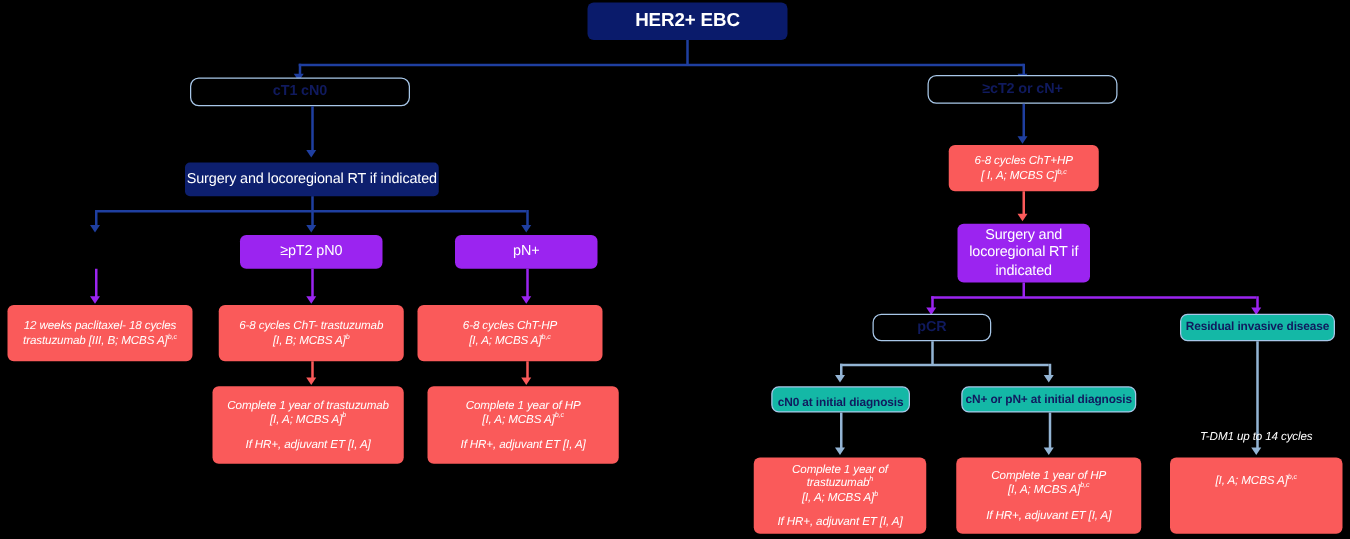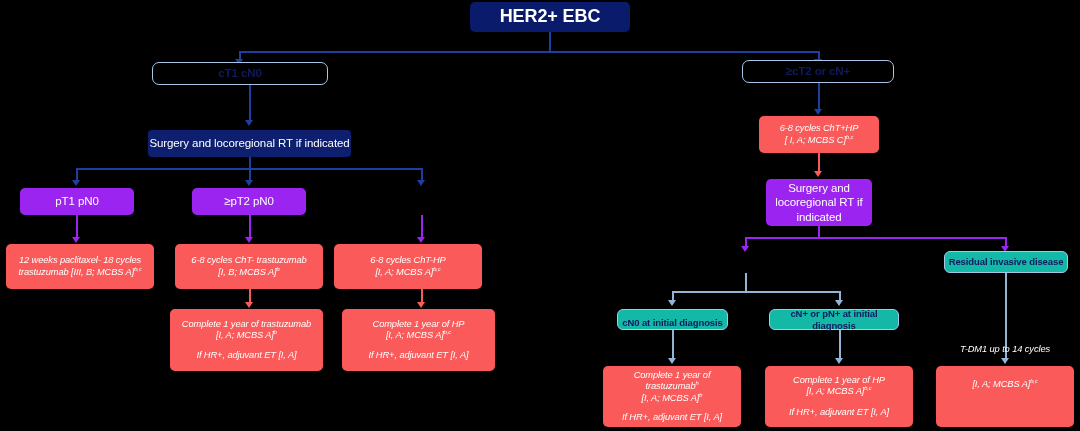--- a/index.html
+++ b/index.html
@@ -30,21 +30,21 @@
     color: #ffffff;
     line-height: 1.22;
     letter-spacing: -0.1px;
   }
 
   
   .n-navy {
     background: #0a1b6b;
     border-radius: 5px;
     font-weight: bold;
-    font-size: 18px;
+    font-size: 15px;
     color: #ffffff;
   }
   .n-navy-plain {
     background: #0d1f6e;
     border-radius: 4px;
     font-weight: normal;
     font-size: 11.5px;
     color: #ffffff;
   }
 
@@ -149,25 +149,25 @@
 
   <div class="ln ln-v ln-blue" style="left:249px; top:157px; height:12px;"></div>
   <div class="ln ln-h ln-blue" style="left:76px; top:168px; width:345px;"></div>
   <div class="ln ln-v ln-blue" style="left:76px; top:168px; height:13px;"></div>
   <div class="arrow arrow-blue" style="left:71.5px; top:180px;"></div>
   <div class="ln ln-v ln-blue" style="left:249px; top:168px; height:13px;"></div>
   <div class="arrow arrow-blue" style="left:244.5px; top:180px;"></div>
   <div class="ln ln-v ln-blue" style="left:421px; top:168px; height:13px;"></div>
   <div class="arrow arrow-blue" style="left:416.5px; top:180px;"></div>
 
-  <div class="node n-purple" style="left:20px; top:188px; width:114px; height:27px;">
-    <span>pT1 pN0</span>
-  </div>
   <div class="node n-purple" style="left:192px; top:188px; width:114px; height:27px;text-align:right;">
     <span>≥pT2 pN0</span>
+  </div>
+  <div class="node n-purple" style="left:364px; top:188px; width:114px; height:27px;">
+    <span>pN+</span>
   </div>
 
   <div class="ln ln-v ln-purple" style="left:76px; top:215px; height:24px;"></div>
   <div class="arrow arrow-purple" style="left:71.5px; top:237px;"></div>
   <div class="ln ln-v ln-purple" style="left:249px; top:215px; height:24px;"></div>
   <div class="arrow arrow-purple" style="left:244.5px; top:237px;"></div>
   <div class="ln ln-v ln-purple" style="left:421px; top:215px; height:24px;"></div>
   <div class="arrow arrow-purple" style="left:416.5px; top:237px;"></div>
 
   <div class="node n-red" style="left:6px; top:244px; width:148px; height:45px;">
@@ -223,37 +223,40 @@
     <span style="padding:0 6px;">Surgery and locoregional RT if indicated</span>
   </div>
 
   <div class="ln ln-v ln-purple" style="left:818px; top:226px; height:12px;"></div>
   <div class="ln ln-h ln-purple" style="left:745px; top:237px; width:260px;"></div>
   <div class="ln ln-v ln-purple" style="left:745px; top:237px; height:11px;"></div>
   <div class="arrow arrow-purple" style="left:740.5px; top:246px;"></div>
   <div class="ln ln-v ln-purple" style="left:1005px; top:237px; height:11px;"></div>
   <div class="arrow arrow-purple" style="left:1000.5px; top:246px;"></div>
 
+  <div class="node n-outline" style="left:698px; top:251px; width:95px; height:22px;">
+    <span>pCR</span>
+  </div>
 
   <div class="node n-outline-sm" style="left:944px; top:251px; width:124px; height:22px;">
     <span>Residual invasive disease</span>
   </div>
 
   <div class="ln ln-v ln-steel" style="left:745px; top:273px; height:19px;"></div>
   <div class="ln ln-h ln-steel" style="left:672px; top:291px; width:167px;"></div>
   <div class="ln ln-v ln-steel" style="left:672px; top:291px; height:11px;"></div>
   <div class="arrow arrow-steel" style="left:667.5px; top:300px;"></div>
   <div class="ln ln-v ln-steel" style="left:839px; top:291px; height:11px;"></div>
   <div class="arrow arrow-steel" style="left:834.5px; top:300px;"></div>
 
   <div class="node n-outline-sm" style="left:617px; top:309px; width:111px; height:21px;justify-content:flex-end;">
     <span>cN0 at initial diagnosis</span>
   </div>
 
-  <div class="node n-outline-sm" style="left:769px; top:309px; width:130px; height:21px;align-items:flex-end;">
+  <div class="node n-outline-sm" style="left:769px; top:309px; width:140px; height:21px;">
     <span>cN+ or pN+ at initial diagnosis</span>
   </div>
 
   <div class="ln ln-v ln-steel" style="left:672px; top:330px; height:30px;"></div>
   <div class="arrow arrow-steel" style="left:667.5px; top:358px;"></div>
   <div class="ln ln-v ln-steel" style="left:839px; top:330px; height:30px;"></div>
   <div class="arrow arrow-steel" style="left:834.5px; top:358px;"></div>
 
   <div class="ln ln-v ln-steel" style="left:1005px; top:273px; height:87px;"></div>
   <div class="arrow arrow-steel" style="left:1000.5px; top:358px;"></div>

